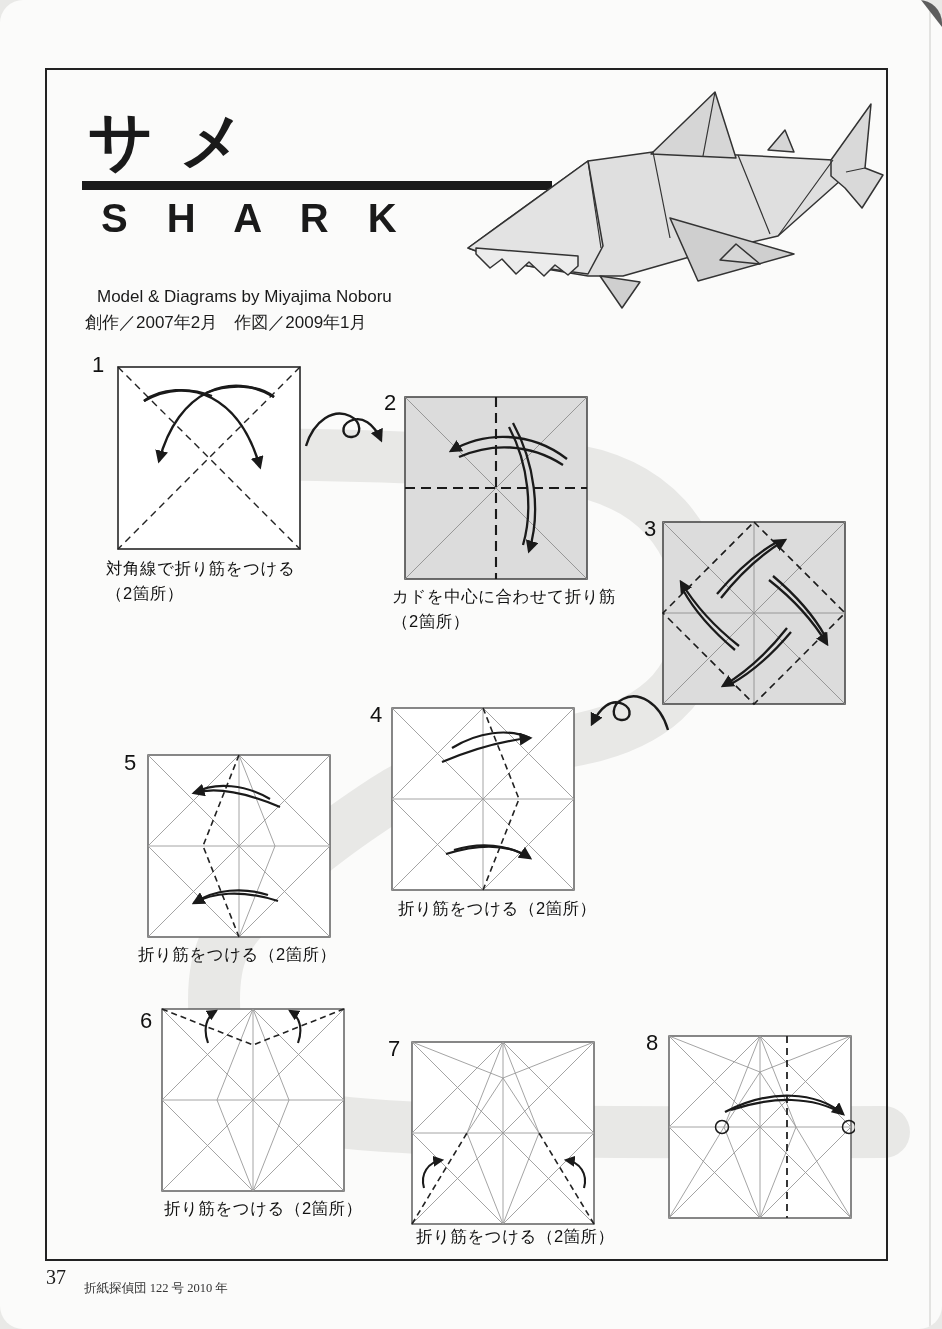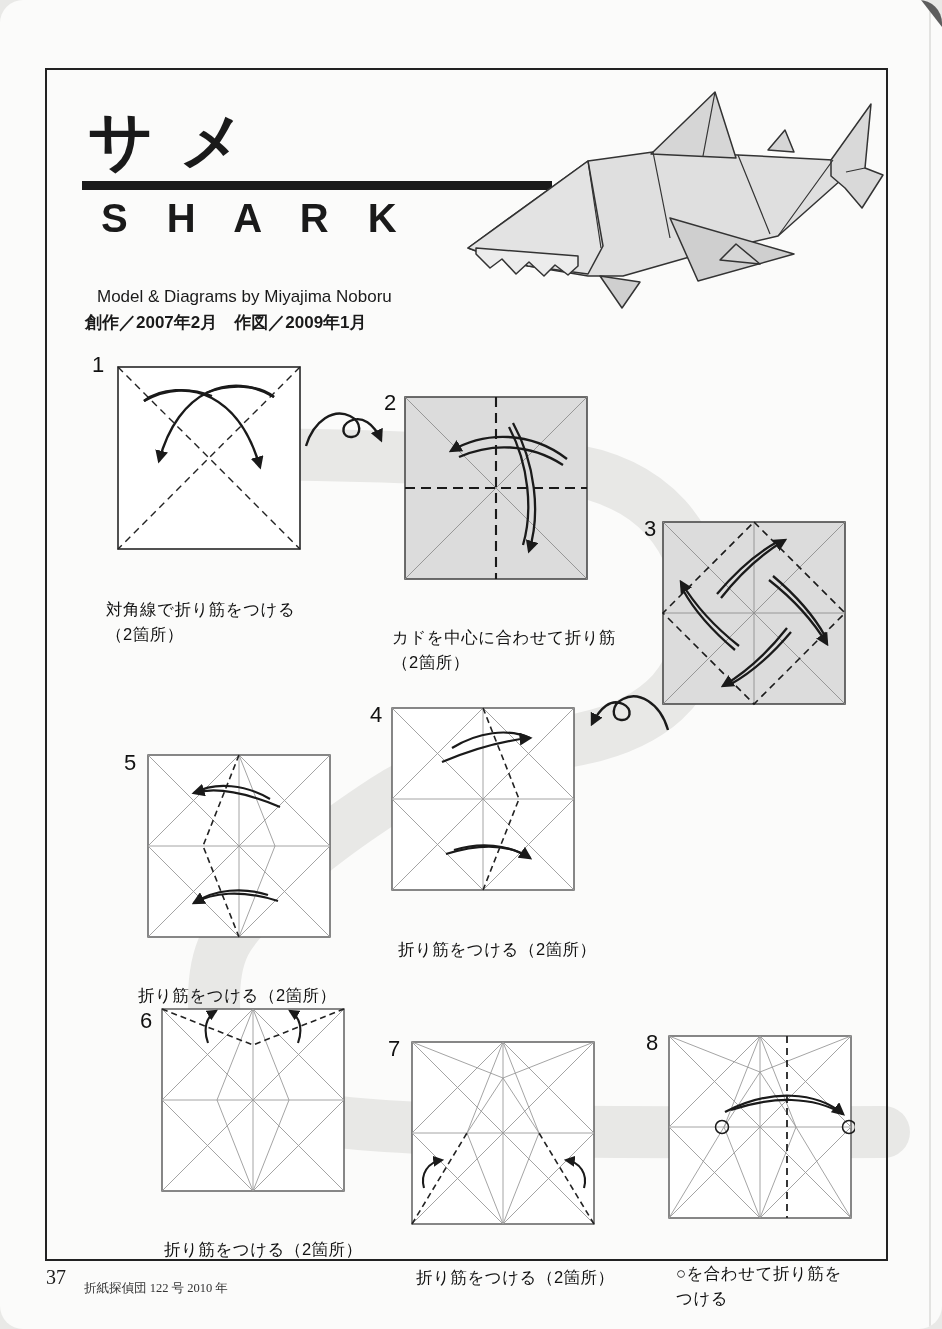--- a/index.html
+++ b/index.html
@@ -4,28 +4,28 @@
 <style>
   html,body{margin:0;padding:0;background:#e9e9e7;}
   #page{position:relative;width:942px;height:1329px;background:#fbfbfa;overflow:hidden;
         font-family:"Liberation Sans","DejaVu Sans",sans-serif;color:#1a1a1a;border-radius:23px;}
   .abs{position:absolute;}
   #frame{left:45px;top:68px;width:839px;height:1189px;border:2.5px solid #222;z-index:2;pointer-events:none;}
   #swirl{left:0;top:0;z-index:0;}
   .diag{z-index:3;}
   .num{position:absolute;z-index:4;font-size:22px;color:#111;}
   .cap{position:absolute;z-index:4;font-size:16.5px;line-height:1.5;white-space:pre-line;
-       color:#111;letter-spacing:0.5px;font-weight:500;margin-top:41px;}
+       color:#111;letter-spacing:0.5px;font-weight:500;}
   
   #title-jp{left:88px;top:98px;font-size:64px;font-weight:bold;letter-spacing:26px;z-index:3;}
   #title-rule{left:82px;top:181px;width:470px;height:9px;background:#1a1a1a;z-index:3;}
   #title-en{left:101px;top:196px;font-size:40px;font-weight:bold;letter-spacing:14px;z-index:3;}
   #author{left:85px;top:247px;font-size:26px;font-weight:bold;letter-spacing:2px;z-index:3;}
   #credit{left:85px;top:287px;font-size:17px;z-index:3;margin-left:12px;}
-  #dates{left:85px;top:311px;font-size:17px;font-weight:bold;z-index:3;}
+  #dates{left:85px;top:311px;font-size:17px;font-weight:normal;z-index:3;}
   #shark{left:438px;top:76px;z-index:4;}
   
   #foot-page{left:46px;top:1266px;font-size:20px;font-family:"Liberation Serif","DejaVu Serif",serif;z-index:3;}
   #foot-src{left:84px;top:1272px;font-size:12.5px;font-family:"Liberation Serif","DejaVu Serif",serif;color:#333;z-index:3;margin-top:8px;}
   
   #edge-line{left:929px;top:0;width:2px;height:1329px;background:#e3e3e1;z-index:5;}
   #corner-wedge{left:921px;top:0;width:0;height:0;border-left:21px solid transparent;border-top:27px solid #5d5d5d;z-index:6;}
   svg{display:block;}
 </style>
 </head>
@@ -223,21 +223,19 @@
     <rect x="4" y="4" width="182" height="182" fill="#ffffff" stroke="#555" stroke-width="1.4"></rect>
     <path d="M4,4 L186,186 M186,4 L4,186 M95,4 L95,186 M4,95 L186,95 M95,4 L186,95 L95,186 L4,95 L95,4 M95,4 L131,95 L95,186 M95,4 L59,95 L95,186 M4,4 L95,40 L186,4 M95,40 L59,95 M95,40 L131,95 M4,186 L59,95 M186,186 L131,95" fill="none" stroke="#9a9a9a" stroke-width="0.9"></path>
     <path d="M122,4 L122,186" fill="none" stroke="#222" stroke-width="1.8" stroke-dasharray="7 5"></path>
     <circle cx="57" cy="95" r="6.5" fill="none" stroke="#1a1a1a" stroke-width="1.5"></circle>
     <circle cx="184" cy="95" r="6.5" fill="none" stroke="#1a1a1a" stroke-width="1.5"></circle>
     <g fill="none" stroke="#1a1a1a" stroke-width="2.2">
       <path d="M60,80 C105,56 152,60 178,82" marker-end="url(#m8)"></path>
       <path d="M178,82 C148,64 108,64 66,78"></path>
     </g>
   </svg>
-  <div class="cap" style="left:676px;top:1220px">○を合わせて折り筋を
-つける</div>
 
   <div id="foot-page" class="abs">37</div>
   <div id="foot-src" class="abs">折紙探偵団 122 号 2010 年</div>
 
   <div id="edge-line" class="abs"></div>
   <div id="corner-wedge" class="abs"></div>
 </div>
 
 </body></html>

